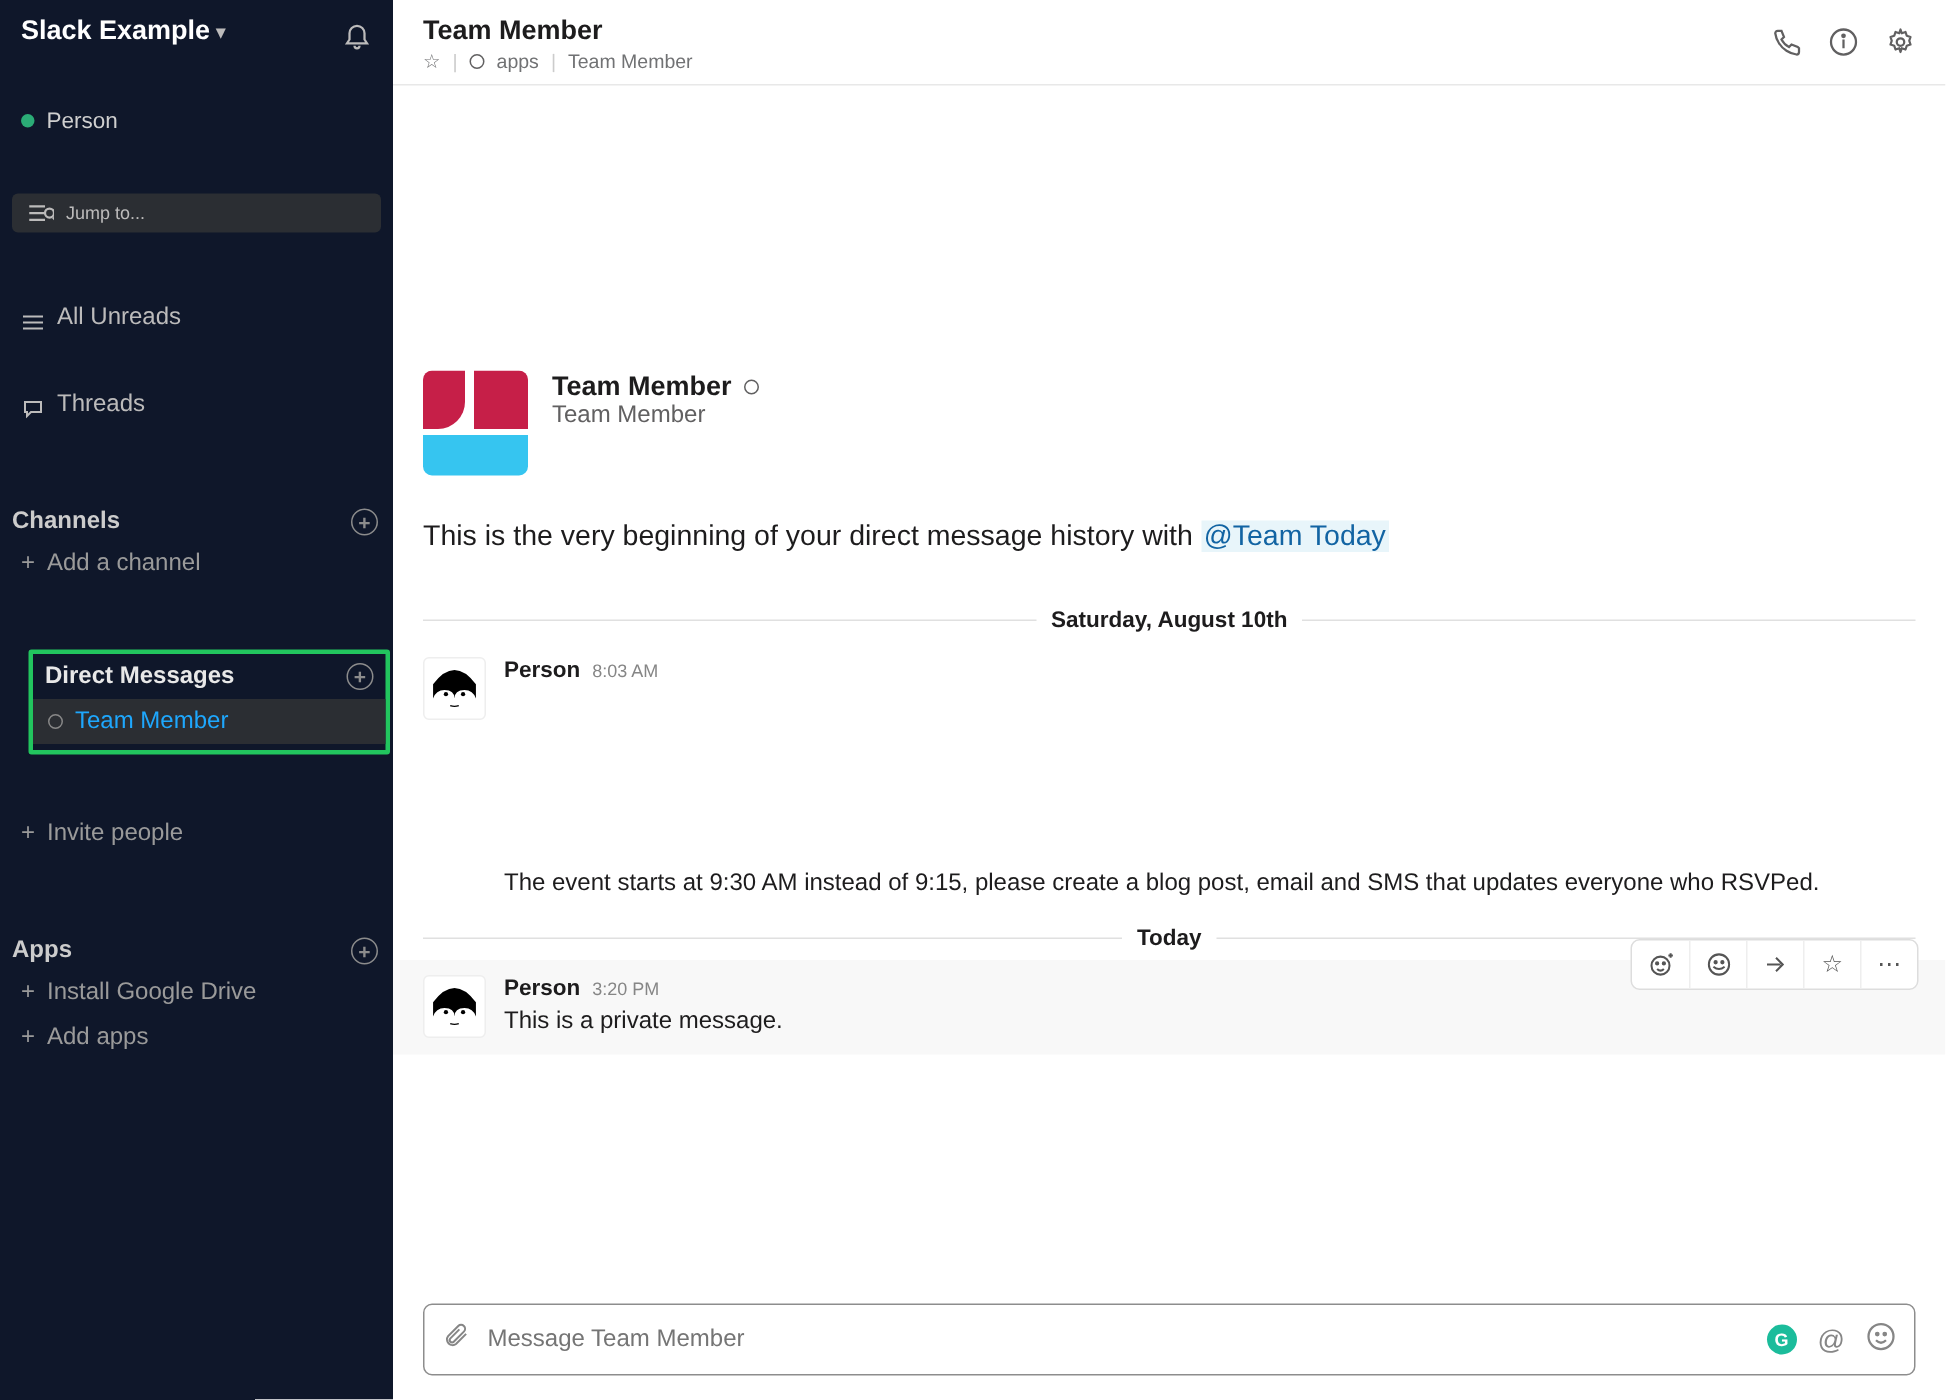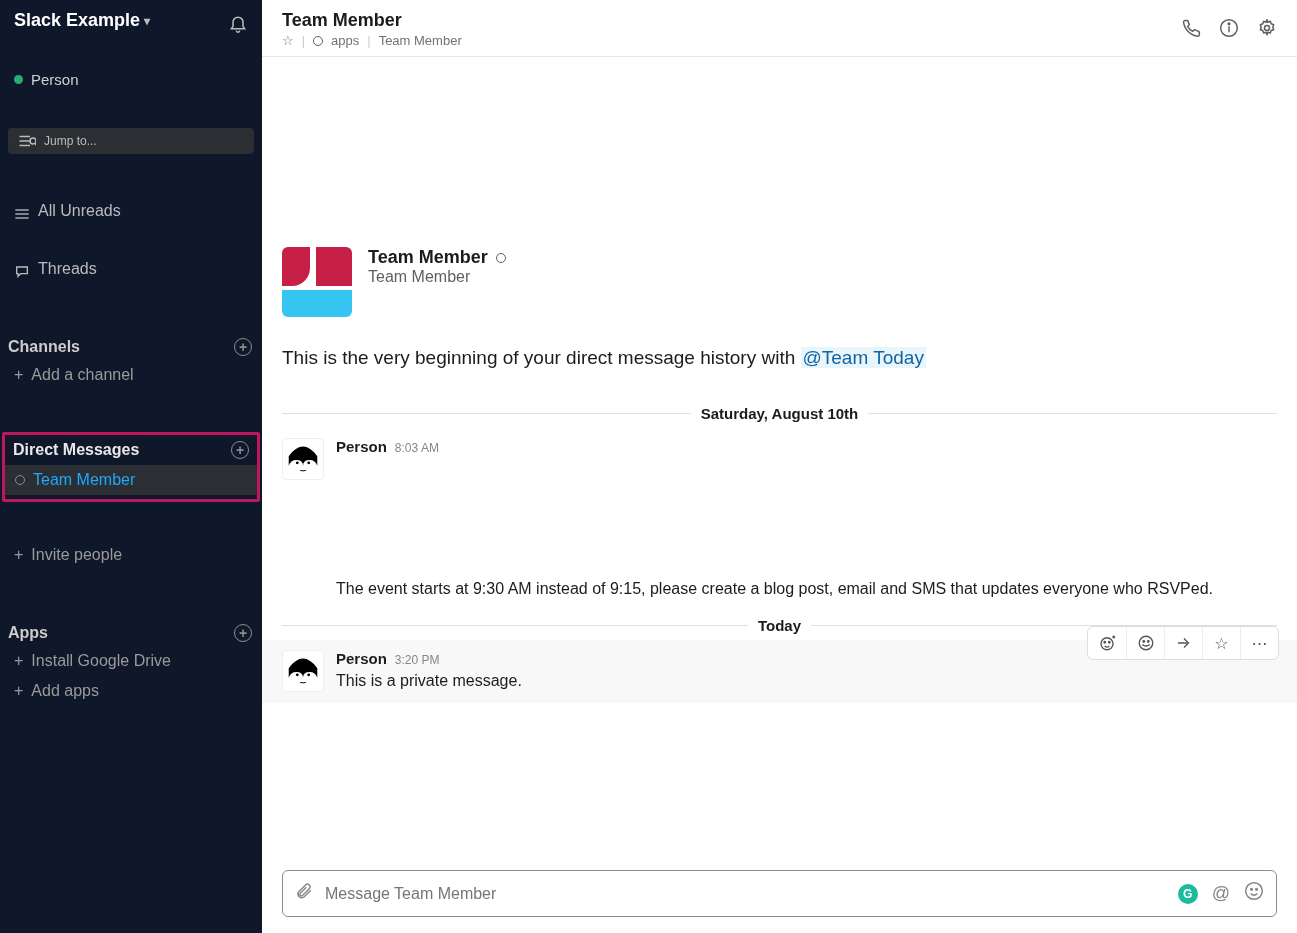--- a/index.html
+++ b/index.html
@@ -15,21 +15,21 @@
   .presence-row { display: flex; align-items: center; gap: 8px; padding: 0 14px 10px 14px; margin-top: -4px; }
   .presence-dot { width: 9px; height: 9px; border-radius: 50%; background: #2bac76; }
   .presence-name { color: #cfcfcf; font-size: 15px; }
   .jump-to { margin: 2px 8px 14px 8px; background: #2b2e33; color: #bcbbbb; border-radius: 4px; padding: 6px 10px; display: flex; align-items: flex-start; gap: 8px; cursor: pointer; font-size: 12px; }
   .nav-item { display: flex; align-items: flex-end; gap: 8px; padding: 6px 14px; color: #bcbbbb; font-size: 16px; cursor: pointer; }
   .section { margin-top: 22px; }
   .section-head { display: flex; justify-content: space-between; align-items: center; padding: 4px 10px 4px 8px; color: #ccc; font-size: 16px; font-weight: 600; }
   .plus-circle { width: 18px; height: 18px; border: 1.5px solid #8c8c8c; border-radius: 50%; display: flex; align-items: center; justify-content: center; color: #8c8c8c; font-size: 14px; line-height: 1; cursor: pointer; }
   .sub-item { padding: 6px 14px; color: #9a9a9a; font-size: 16px; cursor: pointer; display: flex; align-items: center; gap: 8px; }
   .sub-item .plus { color: #9a9a9a; }
-  .dm-highlight { border: 3px solid #be185d; border-radius: 2px; margin: 14px 2px 0 2px; padding-bottom: 4px; }
+  .dm-highlight { border: 3px solid #22c55e; border-radius: 2px; margin: 14px 2px 0 19px; padding-bottom: 4px; }
   .dm-highlight .section-head { color: #e8e8e8; font-weight: 600; padding: 6px 8px; }
   .dm-item { background: #2b2e33; display: flex; align-items: center; gap: 8px; padding: 6px 10px; color: #1ea7fd; font-size: 16px; cursor: pointer; }
   .away-icon { width: 10px; height: 10px; border: 1.5px solid #888; border-radius: 50%; display: inline-block; }
 
   
   .main { flex: 1; display: flex; flex-direction: column; }
   .channel-header { padding: 10px 20px 8px 20px; border-bottom: 1px solid #e8e8e8; display: flex; justify-content: space-between; align-items: flex-start; }
   .ch-left { display: flex; flex-direction: column; gap: 2px; }
   .ch-title { font-size: 18px; font-weight: 900; color: #1d1c1d; }
   .ch-meta { display: flex; align-items: center; gap: 8px; color: #717274; font-size: 13px; }

